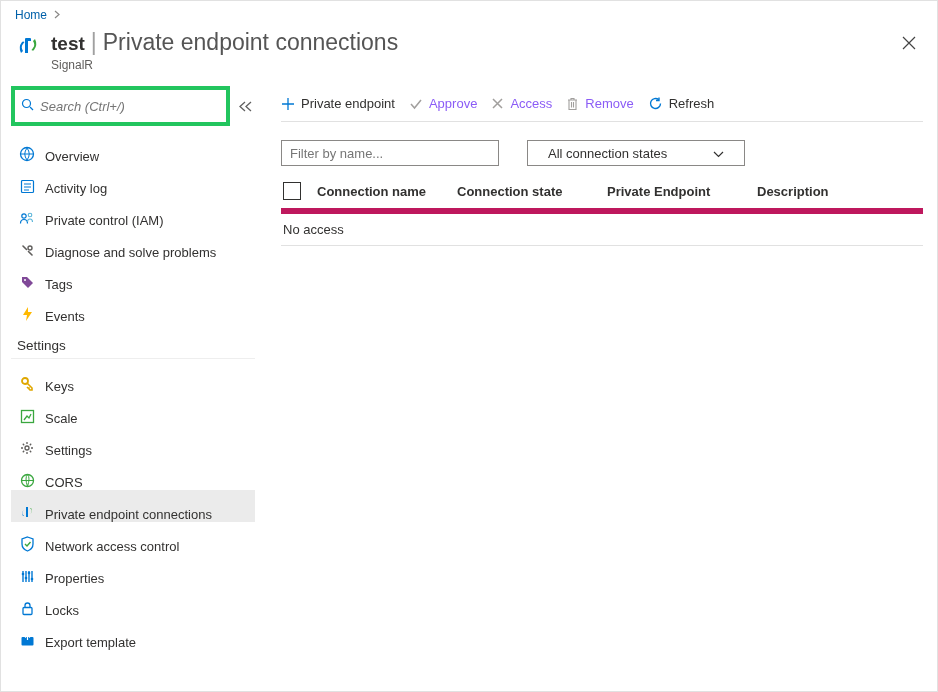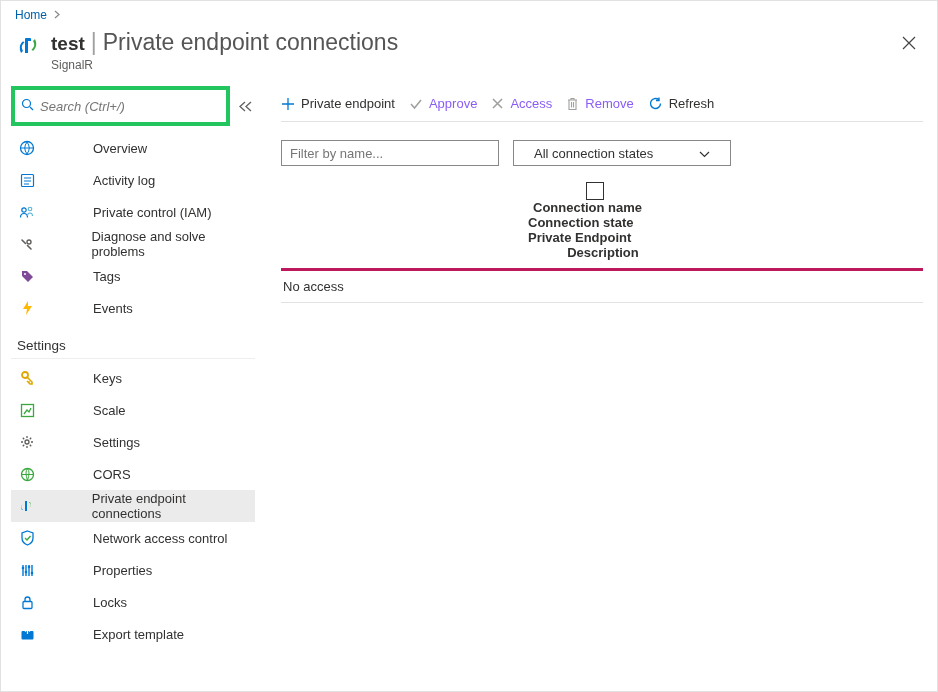--- a/index.html
+++ b/index.html
@@ -66,26 +66,25 @@
     font-style: italic;
     color:#6a6a6a;
   }
   .collapse {
     width: 26px; height:24px;
     display:flex; align-items:center; justify-content:center;
     color:#606060; cursor:pointer;
     margin-left:6px;
   }
   .nav-item {
-    display:flex; align-items:center;
+    display:flex; align-items:flex-end;
     height: 32px;
     padding: 0 6px;
     cursor: pointer;
     font-size: 13px;
-    gap: 48px;
   }
   .nav-item .icn {
     width: 20px; height:20px;
     margin-right: 8px;
     display:flex; align-items:center; justify-content:center;
   }
   .nav-item.selected {
     background: #ebebeb;
   }
   .nav-section {
@@ -112,43 +111,42 @@
     display:flex; align-items:center;
     font-size:13px;
     cursor:pointer;
     color:#323130;
   }
   .tb-btn.disabled { color:#8b5cf6; cursor:default; }
   .tb-btn .tb-icn { margin-right:6px; display:flex; }
   .tb-btn.primary .tb-icn { color:#0078d4; }
   .tb-btn.refresh .tb-icn { color:#0078d4; }
   .filter-row {
-    display:flex; gap:14px; margin-bottom: 12px;
+    display:flex; gap:28px; margin-bottom: 12px;
     align-items:center;
   }
   .filter-input {
     width: 218px; height:26px;
     border:1px solid #8a8886;
     padding: 0 8px;
     font-size:13px;
   }
   .filter-input::placeholder { color:#767676; font-style: normal;}
   .select {
     width: 218px; height:26px;
     border:1px solid #8a8886;
     display:flex; align-items:center; justify-content:space-between;
     padding: 0 20px;
     font-size:13px;
     cursor:pointer;
   }
   .table-head {
     display:flex; align-items:center;
-    border-bottom: 3px solid #be185d;
+    border-bottom: 6px solid #be185d;
     padding: 4px 0 8px 2px;
-    flex-direction: column;
   }
   .th-check {
     width:18px; height:18px;
     border:1px solid #323130;
     margin-right: 16px;
     cursor:pointer;
   }
   .th { font-size:13px; font-weight:600; color:#323130; }
   .th.c1{ width: 140px;}
   .th.c2{ width: 150px;}

